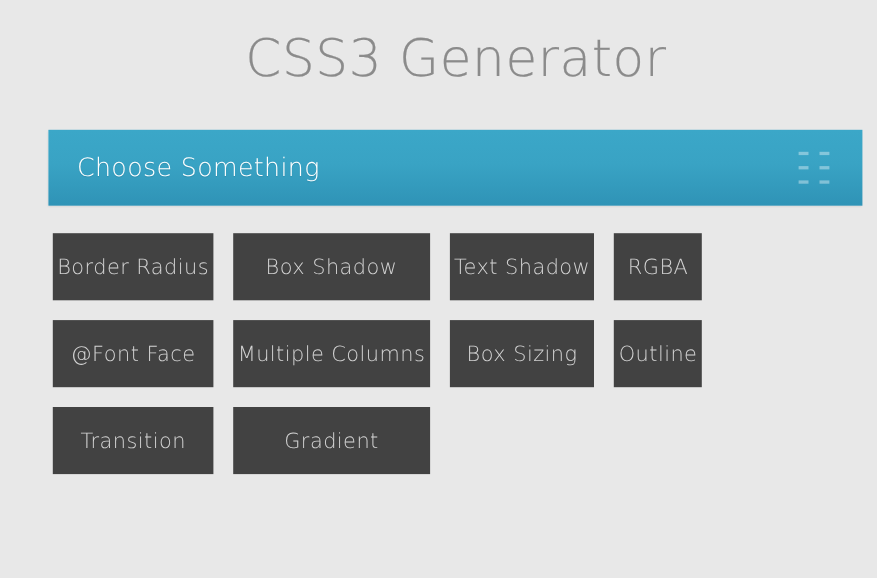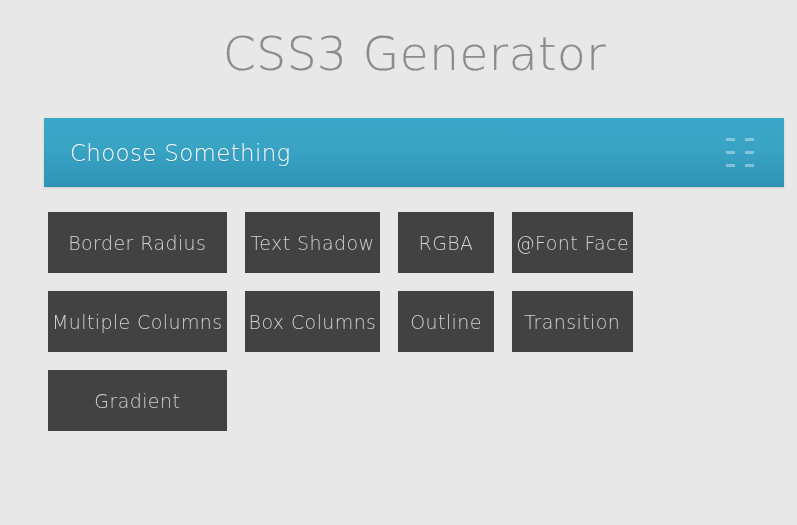--- a/index.html
+++ b/index.html
@@ -129,33 +129,36 @@
       <span></span>
       <span></span>
     </div>
   </div>
 
   <div class="tile-grid">
     <div class="tile">
       <span class="tile-label">Border Radius</span>
     </div>
     <div class="tile">
+      <span class="tile-label">Box Shadow</span>
+    </div>
+    <div class="tile">
       <span class="tile-label">Text Shadow</span>
     </div>
     <div class="tile">
       <span class="tile-label">RGBA</span>
     </div>
     <div class="tile">
       <span class="tile-label">@Font Face</span>
     </div>
     <div class="tile">
       <span class="tile-label">Multiple Columns</span>
     </div>
     <div class="tile">
-      <span class="tile-label">Box Columns</span>
+      <span class="tile-label">Box Sizing</span>
     </div>
     <div class="tile">
       <span class="tile-label">Outline</span>
     </div>
     <div class="tile">
       <span class="tile-label">Transition</span>
     </div>
     <div class="tile">
       <span class="tile-label">Gradient</span>
     </div>

